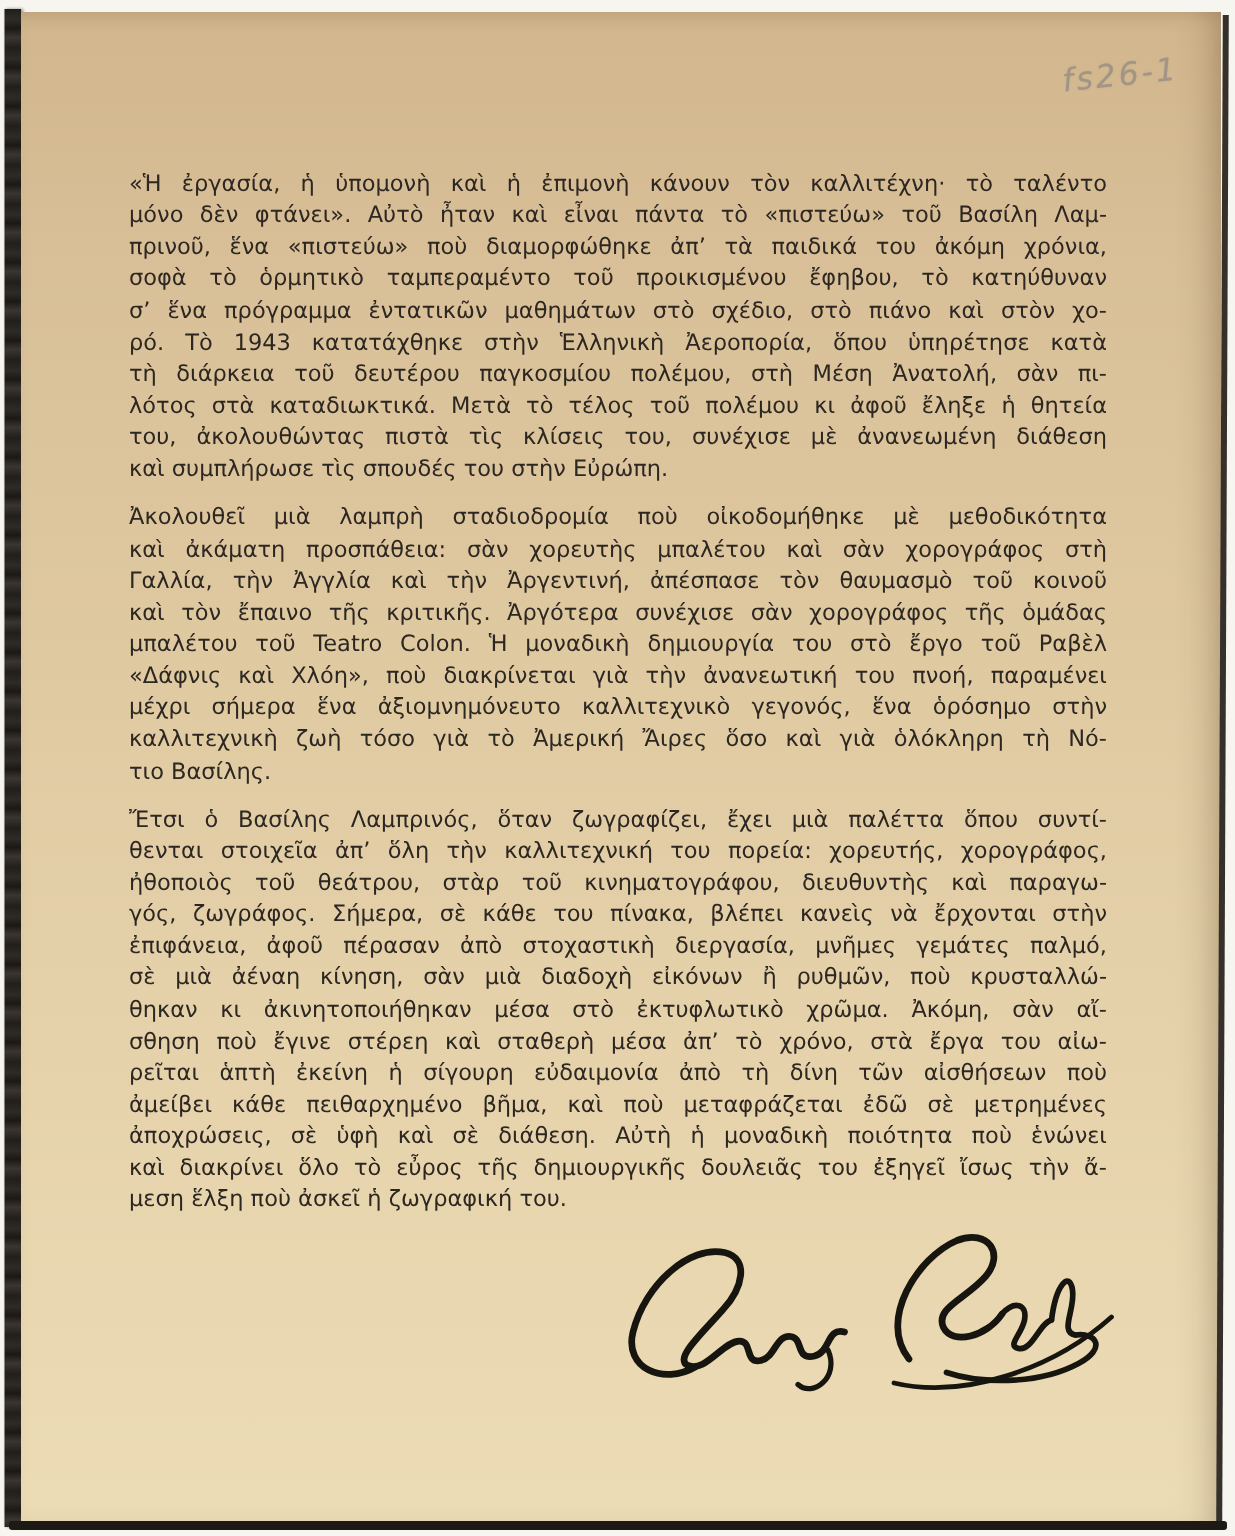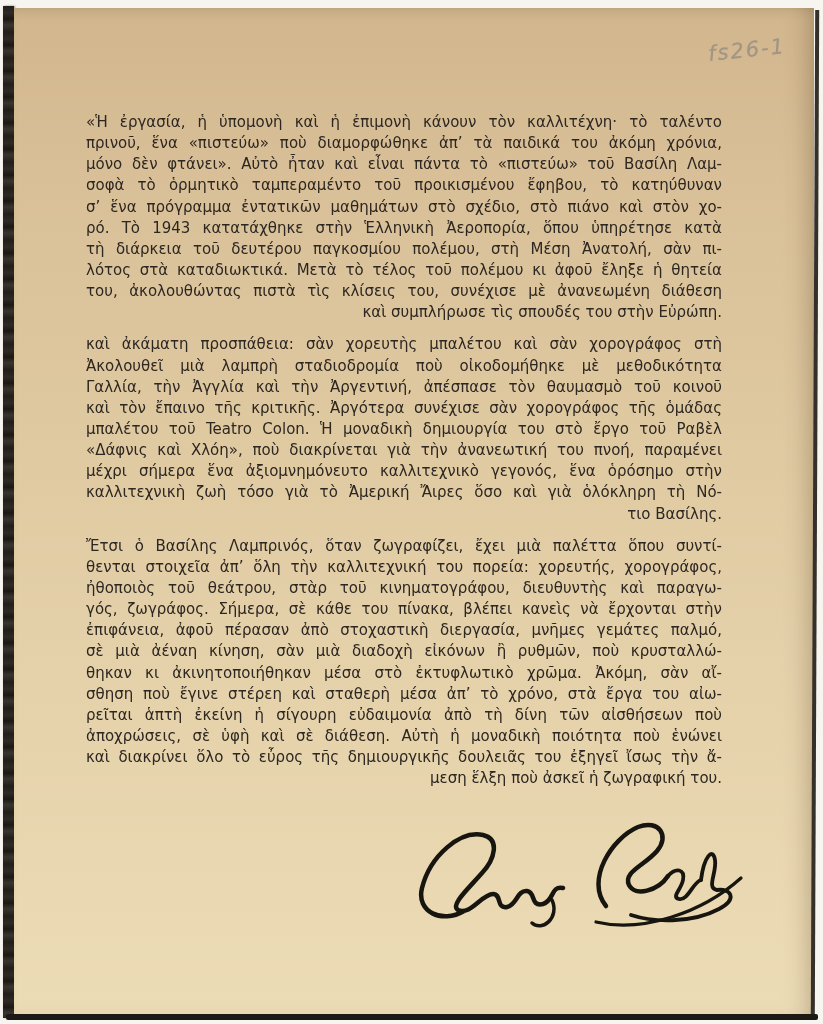--- a/index.html
+++ b/index.html
@@ -48,29 +48,29 @@
     font-family:"DejaVu Sans",sans-serif;
     text-shadow:0 0 1px rgba(162,149,134,.6);
   }
 
   
   .text-block{
     position:absolute;left:72px;top:104px;width:652px;
     color:#2d2722;font-size:15px;line-height:21.15px;
     font-family:"DejaVu Sans","Liberation Sans",sans-serif;
   }
-  .para{margin:0 16px 11px 0;}
+  .para{margin:0 0 11px 0;}
   .line{
     height:21.15px;overflow:hidden;text-align:justify;
     white-space:normal;
   }
   .line:not(.last)::after{
     content:"";display:inline-block;width:100%;height:0;
   }
-  .line.last{text-align:right;}
+  .line.last{text-align:left;}
 
   
   .signature{
     position:absolute;left:400px;top:810px;width:348px;height:128px;
   }
   .signature path{
     fill:none;stroke:#17150f;stroke-linecap:round;stroke-linejoin:round;
   }
 </style>
 </head>
@@ -78,51 +78,52 @@
 
 <div class="scan">
   <div class="binding"></div>
 
   <div class="page">
     <div class="annotation">fs26-1</div>
 
     <div class="text-block" id="text-block">
         <div class="para">
           <div class="line">«Ἡ ἐργασία, ἡ ὑπομονὴ καὶ ἡ ἐπιμονὴ κάνουν τὸν καλλιτέχνη· τὸ ταλέντο</div>
+          <div class="line">μόνο δὲν φτάνει». Αὐτὸ ἦταν καὶ εἶναι πάντα τὸ «πιστεύω» τοῦ Βασίλη Λαμ-</div>
           <div class="line">πρινοῦ, ἕνα «πιστεύω» ποὺ διαμορφώθηκε ἀπ’ τὰ παιδικά του ἀκόμη χρόνια,</div>
-          <div class="line">μόνο δὲν φτάνει». Αὐτὸ ἦταν καὶ εἶναι πάντα τὸ «πιστεύω» τοῦ Βασίλη Λαμ-</div>
           <div class="line">σοφὰ τὸ ὁρμητικὸ ταμπεραμέντο τοῦ προικισμένου ἔφηβου, τὸ κατηύθυναν</div>
           <div class="line">σ’ ἕνα πρόγραμμα ἐντατικῶν μαθημάτων στὸ σχέδιο, στὸ πιάνο καὶ στὸν χο-</div>
           <div class="line">ρό. Τὸ 1943 κατατάχθηκε στὴν Ἑλληνικὴ Ἀεροπορία, ὅπου ὑπηρέτησε κατὰ</div>
           <div class="line">τὴ διάρκεια τοῦ δευτέρου παγκοσμίου πολέμου, στὴ Μέση Ἀνατολή, σὰν πι-</div>
           <div class="line">λότος στὰ καταδιωκτικά. Μετὰ τὸ τέλος τοῦ πολέμου κι ἀφοῦ ἔληξε ἡ θητεία</div>
           <div class="line">του, ἀκολουθώντας πιστὰ τὶς κλίσεις του, συνέχισε μὲ ἀνανεωμένη διάθεση</div>
           <div class="line last">καὶ συμπλήρωσε τὶς σπουδές του στὴν Εὐρώπη.</div>
         </div>
         <div class="para">
+          <div class="line">Ἀκολουθεῖ μιὰ λαμπρὴ σταδιοδρομία ποὺ οἰκοδομήθηκε μὲ μεθοδικότητα</div>
           <div class="line">καὶ ἀκάματη προσπάθεια: σὰν χορευτὴς μπαλέτου καὶ σὰν χορογράφος στὴ</div>
-          <div class="line">Ἀκολουθεῖ μιὰ λαμπρὴ σταδιοδρομία ποὺ οἰκοδομήθηκε μὲ μεθοδικότητα</div>
           <div class="line">Γαλλία, τὴν Ἀγγλία καὶ τὴν Ἀργεντινή, ἀπέσπασε τὸν θαυμασμὸ τοῦ κοινοῦ</div>
           <div class="line">καὶ τὸν ἔπαινο τῆς κριτικῆς. Ἀργότερα συνέχισε σὰν χορογράφος τῆς ὁμάδας</div>
           <div class="line">μπαλέτου τοῦ Teatro Colon. Ἡ μοναδικὴ δημιουργία του στὸ ἔργο τοῦ Ραβὲλ</div>
           <div class="line">«Δάφνις καὶ Χλόη», ποὺ διακρίνεται γιὰ τὴν ἀνανεωτική του πνοή, παραμένει</div>
           <div class="line">μέχρι σήμερα ἕνα ἀξιομνημόνευτο καλλιτεχνικὸ γεγονός, ἕνα ὁρόσημο στὴν</div>
           <div class="line">καλλιτεχνικὴ ζωὴ τόσο γιὰ τὸ Ἀμερική Ἄιρες ὅσο καὶ γιὰ ὁλόκληρη τὴ Νό-</div>
           <div class="line last">τιο Βασίλης.</div>
         </div>
         <div class="para">
           <div class="line">Ἔτσι ὁ Βασίλης Λαμπρινός, ὅταν ζωγραφίζει, ἔχει μιὰ παλέττα ὅπου συντί-</div>
           <div class="line">θενται στοιχεῖα ἀπ’ ὅλη τὴν καλλιτεχνική του πορεία: χορευτής, χορογράφος,</div>
           <div class="line">ἠθοποιὸς τοῦ θεάτρου, στὰρ τοῦ κινηματογράφου, διευθυντὴς καὶ παραγω-</div>
           <div class="line">γός, ζωγράφος. Σήμερα, σὲ κάθε του πίνακα, βλέπει κανεὶς νὰ ἔρχονται στὴν</div>
           <div class="line">ἐπιφάνεια, ἀφοῦ πέρασαν ἀπὸ στοχαστικὴ διεργασία, μνῆμες γεμάτες παλμό,</div>
           <div class="line">σὲ μιὰ ἀέναη κίνηση, σὰν μιὰ διαδοχὴ εἰκόνων ἢ ρυθμῶν, ποὺ κρυσταλλώ-</div>
           <div class="line">θηκαν κι ἀκινητοποιήθηκαν μέσα στὸ ἐκτυφλωτικὸ χρῶμα. Ἀκόμη, σὰν αἴ-</div>
           <div class="line">σθηση ποὺ ἔγινε στέρεη καὶ σταθερὴ μέσα ἀπ’ τὸ χρόνο, στὰ ἔργα του αἰω-</div>
           <div class="line">ρεῖται ἁπτὴ ἐκείνη ἡ σίγουρη εὐδαιμονία ἀπὸ τὴ δίνη τῶν αἰσθήσεων ποὺ</div>
+          <div class="line">ἀμείβει κάθε πειθαρχημένο βῆμα, καὶ ποὺ μεταφράζεται ἐδῶ σὲ μετρημένες</div>
           <div class="line">ἀποχρώσεις, σὲ ὑφὴ καὶ σὲ διάθεση. Αὐτὴ ἡ μοναδικὴ ποιότητα ποὺ ἑνώνει</div>
           <div class="line">καὶ διακρίνει ὅλο τὸ εὖρος τῆς δημιουργικῆς δουλειᾶς του ἐξηγεῖ ἴσως τὴν ἄ-</div>
           <div class="line last">μεση ἕλξη ποὺ ἀσκεῖ ἡ ζωγραφική του.</div>
         </div>
       </div>
   </div>
 
   <svg class="signature" viewBox="0 0 348 128" role="img" aria-label="George Sarduby">
 
     <path stroke-width="4.5" d="M64,101 C42,114 16,102 22,78 C30,46 60,20 83,25 C100,29 95,49 82,63 C68,79 50,95 58,100 C70,106 82,84 93,84 C102,84 96,99 107,97 C117,95 117,80 127,81 C136,82 130,97 143,94 C154,91 151,75 163,78"></path>

